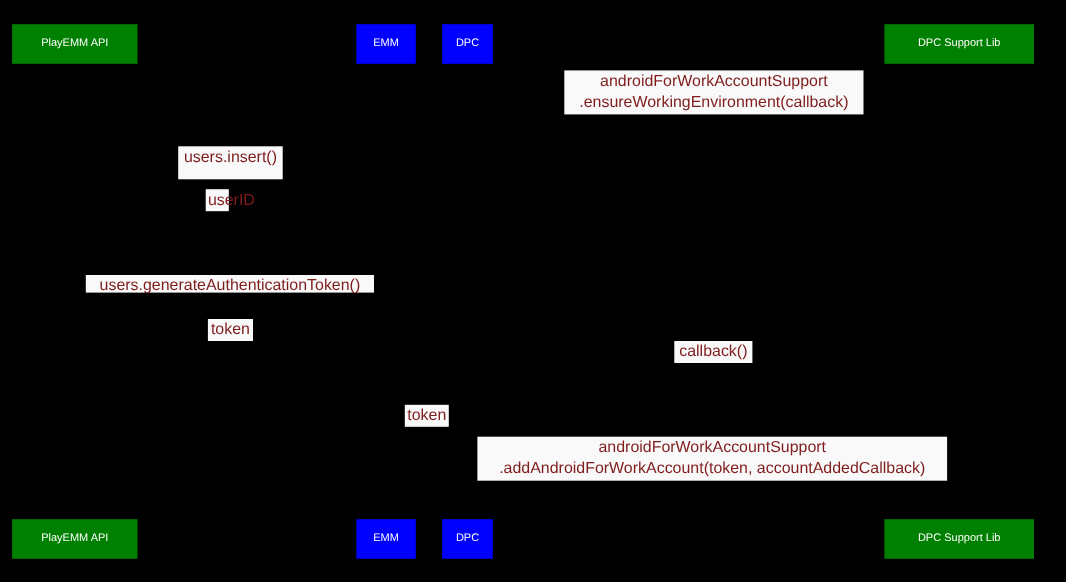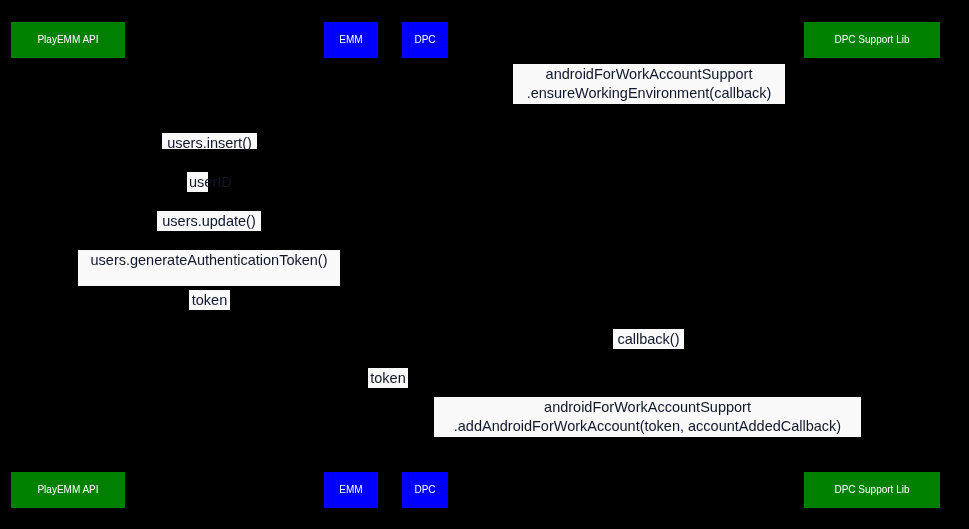--- a/index.html
+++ b/index.html
@@ -27,21 +27,21 @@
     box-sizing: border-box;
   }
   .lifeline-line {
     position: absolute;
     width: 1px;
     background: #000000;
   }
   .msg-label {
     position: absolute;
     background: #f9f9f9;
-    color: #0f172a;
+    color: #7f1d1d;
     font-size: 14.5px;
     line-height: 19px;
     text-align: center;
     white-space: pre;
     box-sizing: border-box;
     padding: 1px 2px;
   }
   .msg-arrow {
     position: absolute;
     height: 1px;
@@ -77,31 +77,30 @@
   <div class="msg-arrow" style="left:68px; top:231px; width:283px;"></div>
   <div class="msg-arrow" style="left:68px; top:270px; width:283px;"></div>
   <div class="msg-arrow" style="left:68px; top:310px; width:283px;"></div>
   <div class="msg-arrow" style="left:425px; top:349px; width:447px;"></div>
   <div class="msg-arrow" style="left:351px; top:388px; width:74px;"></div>
   <div class="msg-arrow" style="left:425px; top:437px; width:447px;"></div>
 
   <div class="msg-label" style="left:513px; top:64px; width:272px; height:40px;">androidForWorkAccountSupport
 .ensureWorkingEnvironment(callback)</div>
 
-  <div class="msg-label" style="left:162px; top:133px; width:95px; height:16px;">users.insert()</div>
+  <div class="msg-label" style="left:162px; top:133px; width:95px; height:30px;">users.insert()</div>
 
   <div class="msg-label" style="left:187px; top:172px; width:21px; height:20px;">userID</div>
 
-  <div class="msg-label" style="left:157px; top:211px; width:104px; height:20px;">users.update()</div>
 
-  <div class="msg-label" style="left:78px; top:250px; width:262px; height:36px;">users.generateAuthenticationToken()</div>
+  <div class="msg-label" style="left:78px; top:250px; width:262px; height:16px;">users.generateAuthenticationToken()</div>
 
   <div class="msg-label" style="left:189px; top:290px; width:41px; height:20px;">token</div>
 
-  <div class="msg-label" style="left:613px; top:329px; width:71px; height:20px;">callback()</div>
+  <div class="msg-label" style="left:613px; top:310px; width:71px; height:20px;">callback()</div>
 
   <div class="msg-label" style="left:368px; top:368px; width:40px; height:20px;">token</div>
 
   <div class="msg-label" style="left:434px; top:397px; width:427px; height:40px;">androidForWorkAccountSupport
 .addAndroidForWorkAccount(token, accountAddedCallback)</div>
 
   <div class="lifeline-box" style="left:11px; top:472px; width:114px; height:36px; background:#008000;">
     <span>PlayEMM API</span>
   </div>
   <div class="lifeline-box" style="left:324px; top:472px; width:54px; height:36px; background:#0000FF;">

